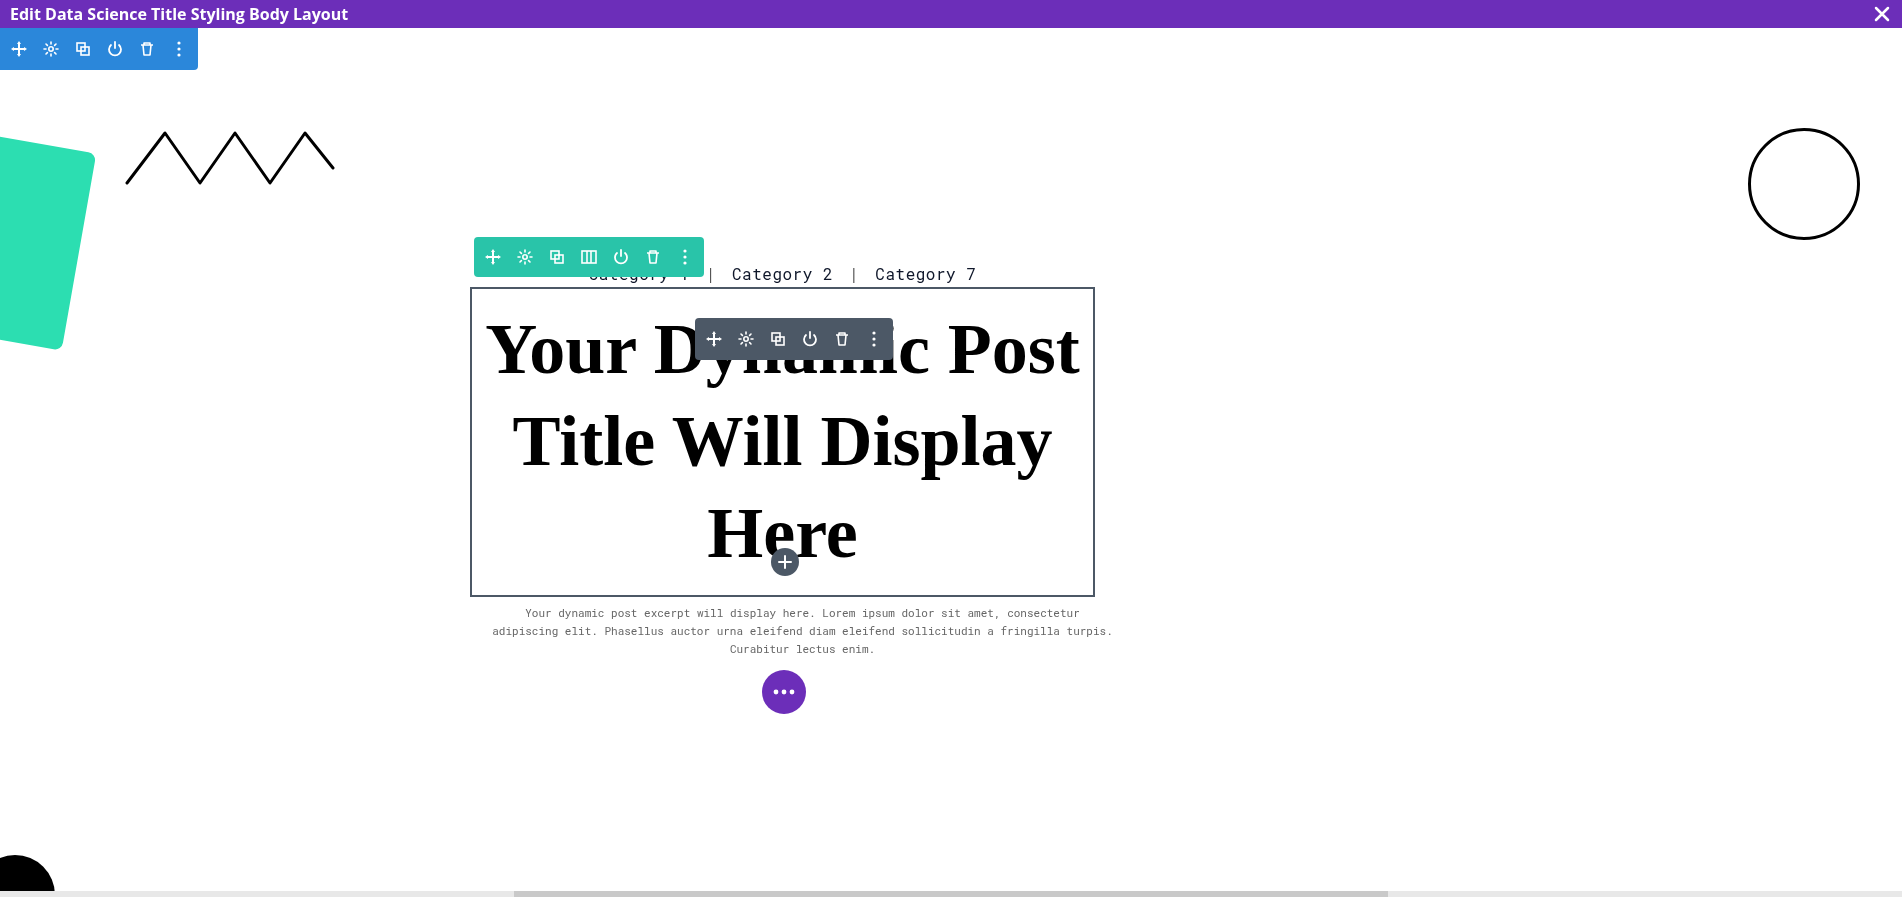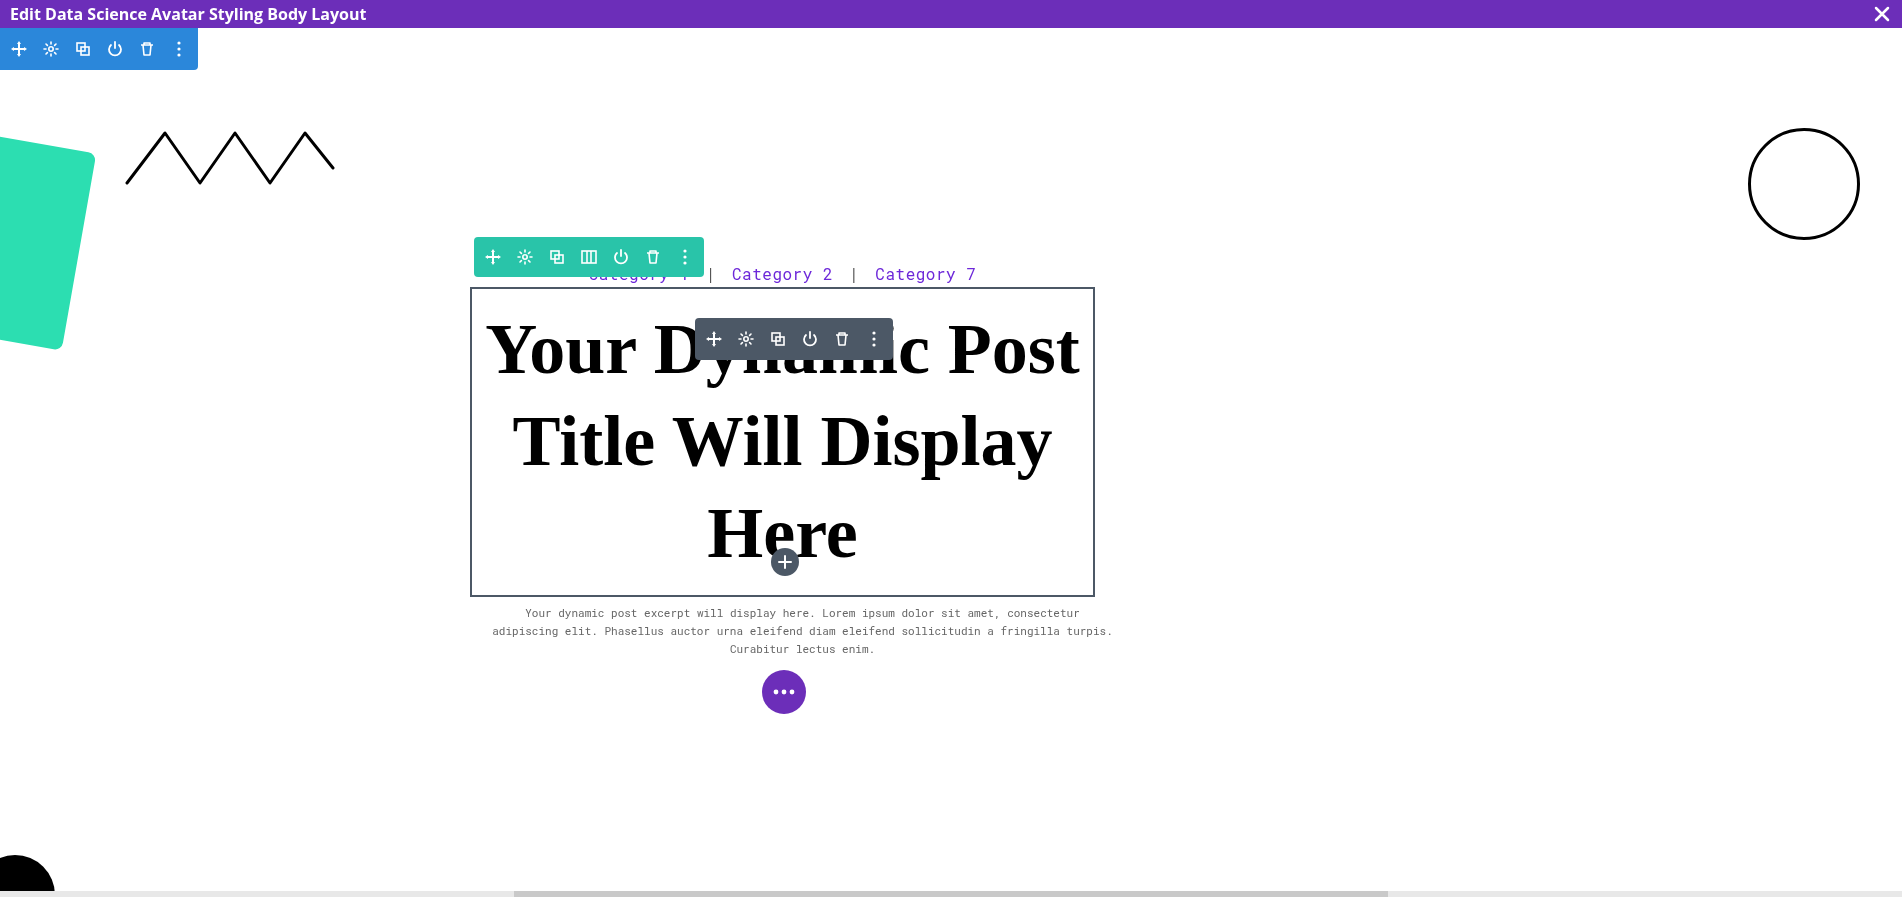--- a/index.html
+++ b/index.html
@@ -86,21 +86,21 @@
 .categories {
   position: absolute;
   top: 263px;
   left: 470px;
   width: 625px;
   text-align: center;
   font-family: "Roboto Mono", "Courier New", monospace;
   font-size: 16px;
   letter-spacing: .5px;
 }
-.categories a { color: #6d28d9; text-decoration: none; }
+.categories a { color: #0f172a; text-decoration: none; }
 .categories .sep { color: #555; margin: 0 6px; }
 
 .title-box {
   position: absolute;
   left: 470px;
   top: 287px;
   width: 625px;
   border: 2px solid #4c5866;
   padding: 14px 10px 16px 10px;
   text-align: center;
@@ -205,21 +205,21 @@
 .bottom-div .seg1 { position:absolute; left:0; width:27%; height:6px; background:#e8e8e8; }
 .bottom-div .seg2 { position:absolute; left:27%; width:46%; height:6px; background:#c9c9c9; }
 .bottom-div .seg3 { position:absolute; left:73%; width:27%; height:6px; background:#e8e8e8; }
 
 svg { display:block; }
 </style>
 </head>
 <body>
 
 <div class="top-bar">
-  <div class="top-bar-title">Edit Data Science Avatar Styling Body Layout</div>
+  <div class="top-bar-title">Edit Data Science Title Styling Body Layout</div>
   <div class="top-bar-close">
     <svg width="16" height="16" viewBox="0 0 16 16">
         <path d="M2 2 L14 14 M14 2 L2 14" stroke="#fff" stroke-width="2.5" stroke-linecap="round"></path>
       </svg>
   </div>
 </div>
 
 <div class="section-toolbar">
   <span class="tb-icon">
       <svg width="16" height="16" viewBox="0 0 16 16">

